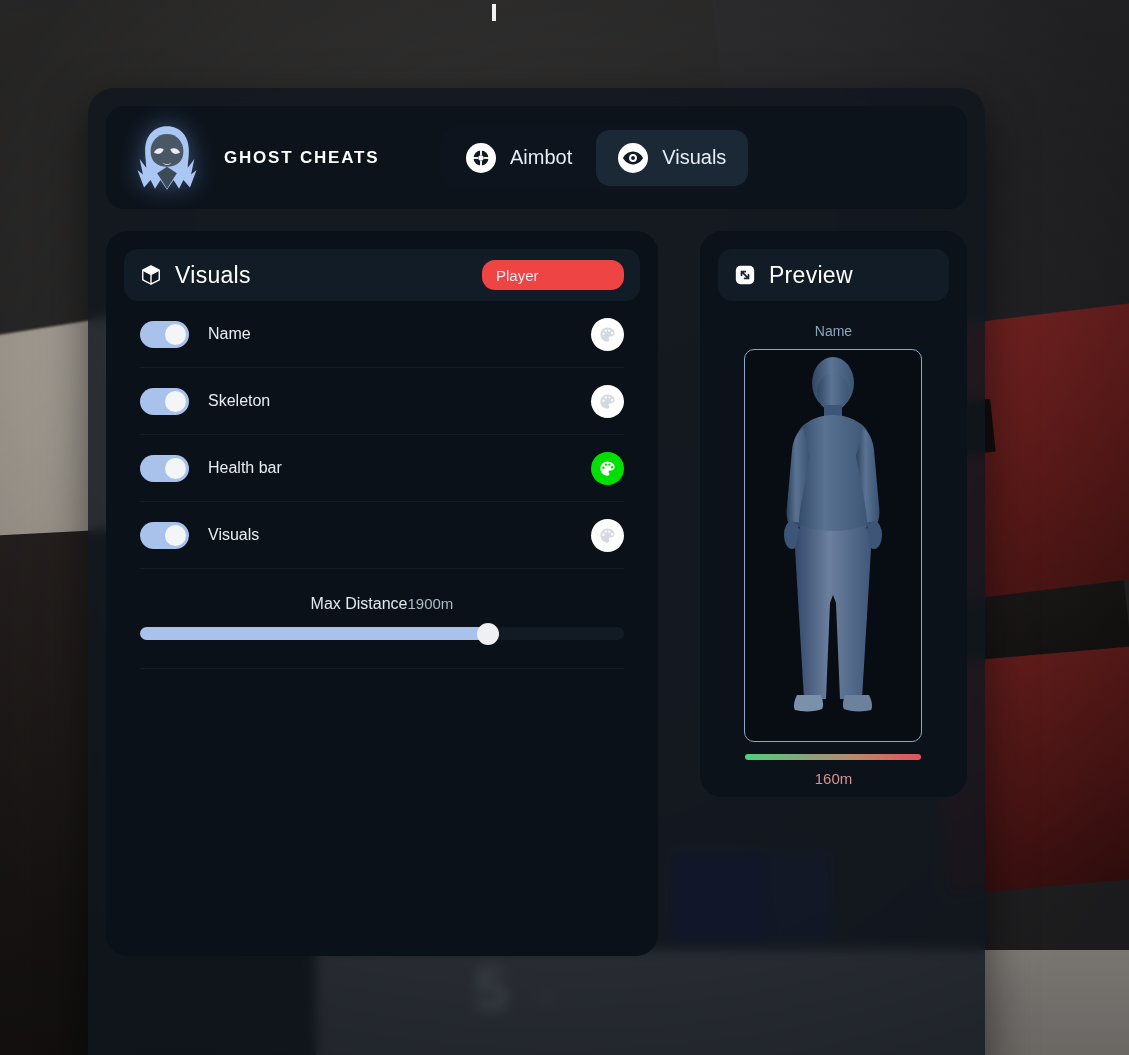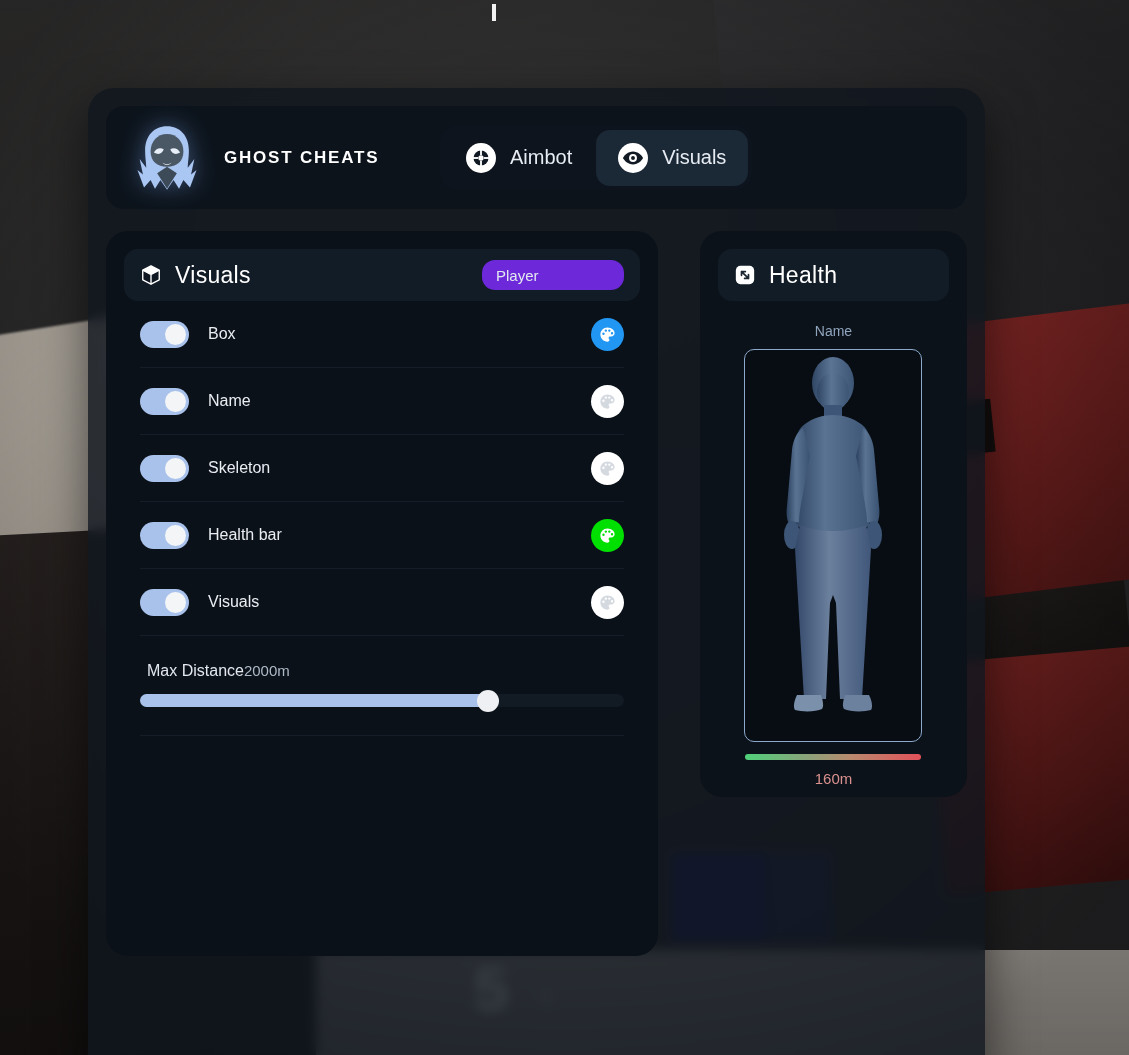--- a/index.html
+++ b/index.html
@@ -228,21 +228,21 @@
     display: flex; align-items: center; justify-content: center;
   }
   .panel-head-title {
     font-size: 23px;
     color: #ffffff;
     font-weight: 500;
     letter-spacing: 0.3px;
   }
   .panel-chip {
     margin-left: auto;
-    background: #6d28d9;
+    background: #ef4444;
     border-radius: 13px;
     height: 30px;
     min-width: 142px;
     display: flex;
     align-items: center;
     padding: 0 14px;
     font-size: 15px;
     color: #e2e8f0;
   }
 
@@ -283,23 +283,22 @@
     cursor: pointer;
     flex: none;
   }
   .swatch svg { display: block; }
 
   
   .slider-block { padding: 26px 16px 0 16px; }
   .slider-head {
     display: flex;
     align-items: baseline;
-    justify-content: flex-start;
+    justify-content: center;
     margin-bottom: 14px;
-    margin-left: 7px;
   }
   .slider-name { font-size: 16px; color: #e3e8ef; }
   .slider-value { font-size: 15px; color: #aeb9c7; }
   .slider-track {
     height: 13px;
     background: #121a23;
     border-radius: 7px;
     position: relative;
   }
   .slider-fill {
@@ -436,31 +435,20 @@
             <path d="M12 2L3 6.7 12 11.4l9-4.7L12 2z" fill="#ffffff"></path>
           </svg>
         </span>
         <span class="panel-head-title">Visuals</span>
         <span class="panel-chip">Player</span>
       </div>
 
       <div class="rows">
 
 
-        <div class="row">
-          <span class="toggle">
-              <span class="knob"></span>
-            </span>
-          <span class="row-label">Box</span>
-          <span class="swatch" style="background: rgb(33, 150, 243);">
-            <svg width="19" height="19" viewBox="0 0 24 24">
-                <path d="M12 3C6.8 3 3 7 3 12s4 9 9 9c1.7 0 2.5-1 2.5-2 0-.6-.3-1-.6-1.4-.3-.4-.5-.8-.5-1.3 0-1 .8-1.8 1.8-1.8h1.3c2.5 0 4.5-2 4.5-4.5C21 6.6 17 3 12 3zM6.9 12.6a1.5 1.5 0 110-3 1.5 1.5 0 010 3zm3-4a1.5 1.5 0 110-3 1.5 1.5 0 010 3zm4.4 0a1.5 1.5 0 110-3 1.5 1.5 0 010 3zm3.4 3.3a1.5 1.5 0 110-3 1.5 1.5 0 010 3z" fill="#ffffff"></path>
-              </svg>
-          </span>
-        </div>
 
         <div class="row">
           <span class="toggle">
               <span class="knob"></span>
             </span>
           <span class="row-label">Name</span>
           <span class="swatch" style="background: rgb(255, 255, 255);">
             <svg width="19" height="19" viewBox="0 0 24 24">
                 <path d="M12 3C6.8 3 3 7 3 12s4 9 9 9c1.7 0 2.5-1 2.5-2 0-.6-.3-1-.6-1.4-.3-.4-.5-.8-.5-1.3 0-1 .8-1.8 1.8-1.8h1.3c2.5 0 4.5-2 4.5-4.5C21 6.6 17 3 12 3zM6.9 12.6a1.5 1.5 0 110-3 1.5 1.5 0 010 3zm3-4a1.5 1.5 0 110-3 1.5 1.5 0 010 3zm4.4 0a1.5 1.5 0 110-3 1.5 1.5 0 010 3zm3.4 3.3a1.5 1.5 0 110-3 1.5 1.5 0 010 3z" fill="#d4d9e0"></path>
               </svg>
@@ -500,39 +488,39 @@
             <svg width="19" height="19" viewBox="0 0 24 24">
                 <path d="M12 3C6.8 3 3 7 3 12s4 9 9 9c1.7 0 2.5-1 2.5-2 0-.6-.3-1-.6-1.4-.3-.4-.5-.8-.5-1.3 0-1 .8-1.8 1.8-1.8h1.3c2.5 0 4.5-2 4.5-4.5C21 6.6 17 3 12 3zM6.9 12.6a1.5 1.5 0 110-3 1.5 1.5 0 010 3zm3-4a1.5 1.5 0 110-3 1.5 1.5 0 010 3zm4.4 0a1.5 1.5 0 110-3 1.5 1.5 0 010 3zm3.4 3.3a1.5 1.5 0 110-3 1.5 1.5 0 010 3z" fill="#d4d9e0"></path>
               </svg>
           </span>
         </div>
       </div>
 
       <div class="slider-block">
         <div class="slider-head">
           <span class="slider-name">Max Distance</span>
-          <span class="slider-value">2000m</span>
+          <span class="slider-value">1900m</span>
         </div>
         <div class="slider-track">
           <div class="slider-fill" style="width: 72%;"></div>
           <div class="slider-knob" style="left: 72%;"></div>
         </div>
         <div class="slider-divider"></div>
       </div>
     </div>
 
     <div class="card-right">
       <div class="panel-head">
         <span class="panel-head-icon">
           <svg width="22" height="22" viewBox="0 0 24 24">
             <rect x="2" y="2" width="20" height="20" rx="5" fill="#ffffff"></rect>
             <path d="M8.2 8.2l7.6 7.6M8.2 8.2h4.2M8.2 8.2v4.2M15.8 15.8h-4.2M15.8 15.8v-4.2" stroke="#1b2733" stroke-width="1.9" stroke-linecap="round" fill="none"></path>
           </svg>
         </span>
-        <span class="panel-head-title">Health</span>
+        <span class="panel-head-title">Preview</span>
       </div>
 
       <div class="preview-name">Name</div>
 
       <div class="esp-box">
         <svg width="176" height="391" viewBox="0 0 176 391">
           <defs>
             <linearGradient id="skin" x1="0" y1="0" x2="1" y2="0">
               <stop offset="0%" stop-color="#2f4663"></stop>
               <stop offset="45%" stop-color="#5b7494"></stop>

